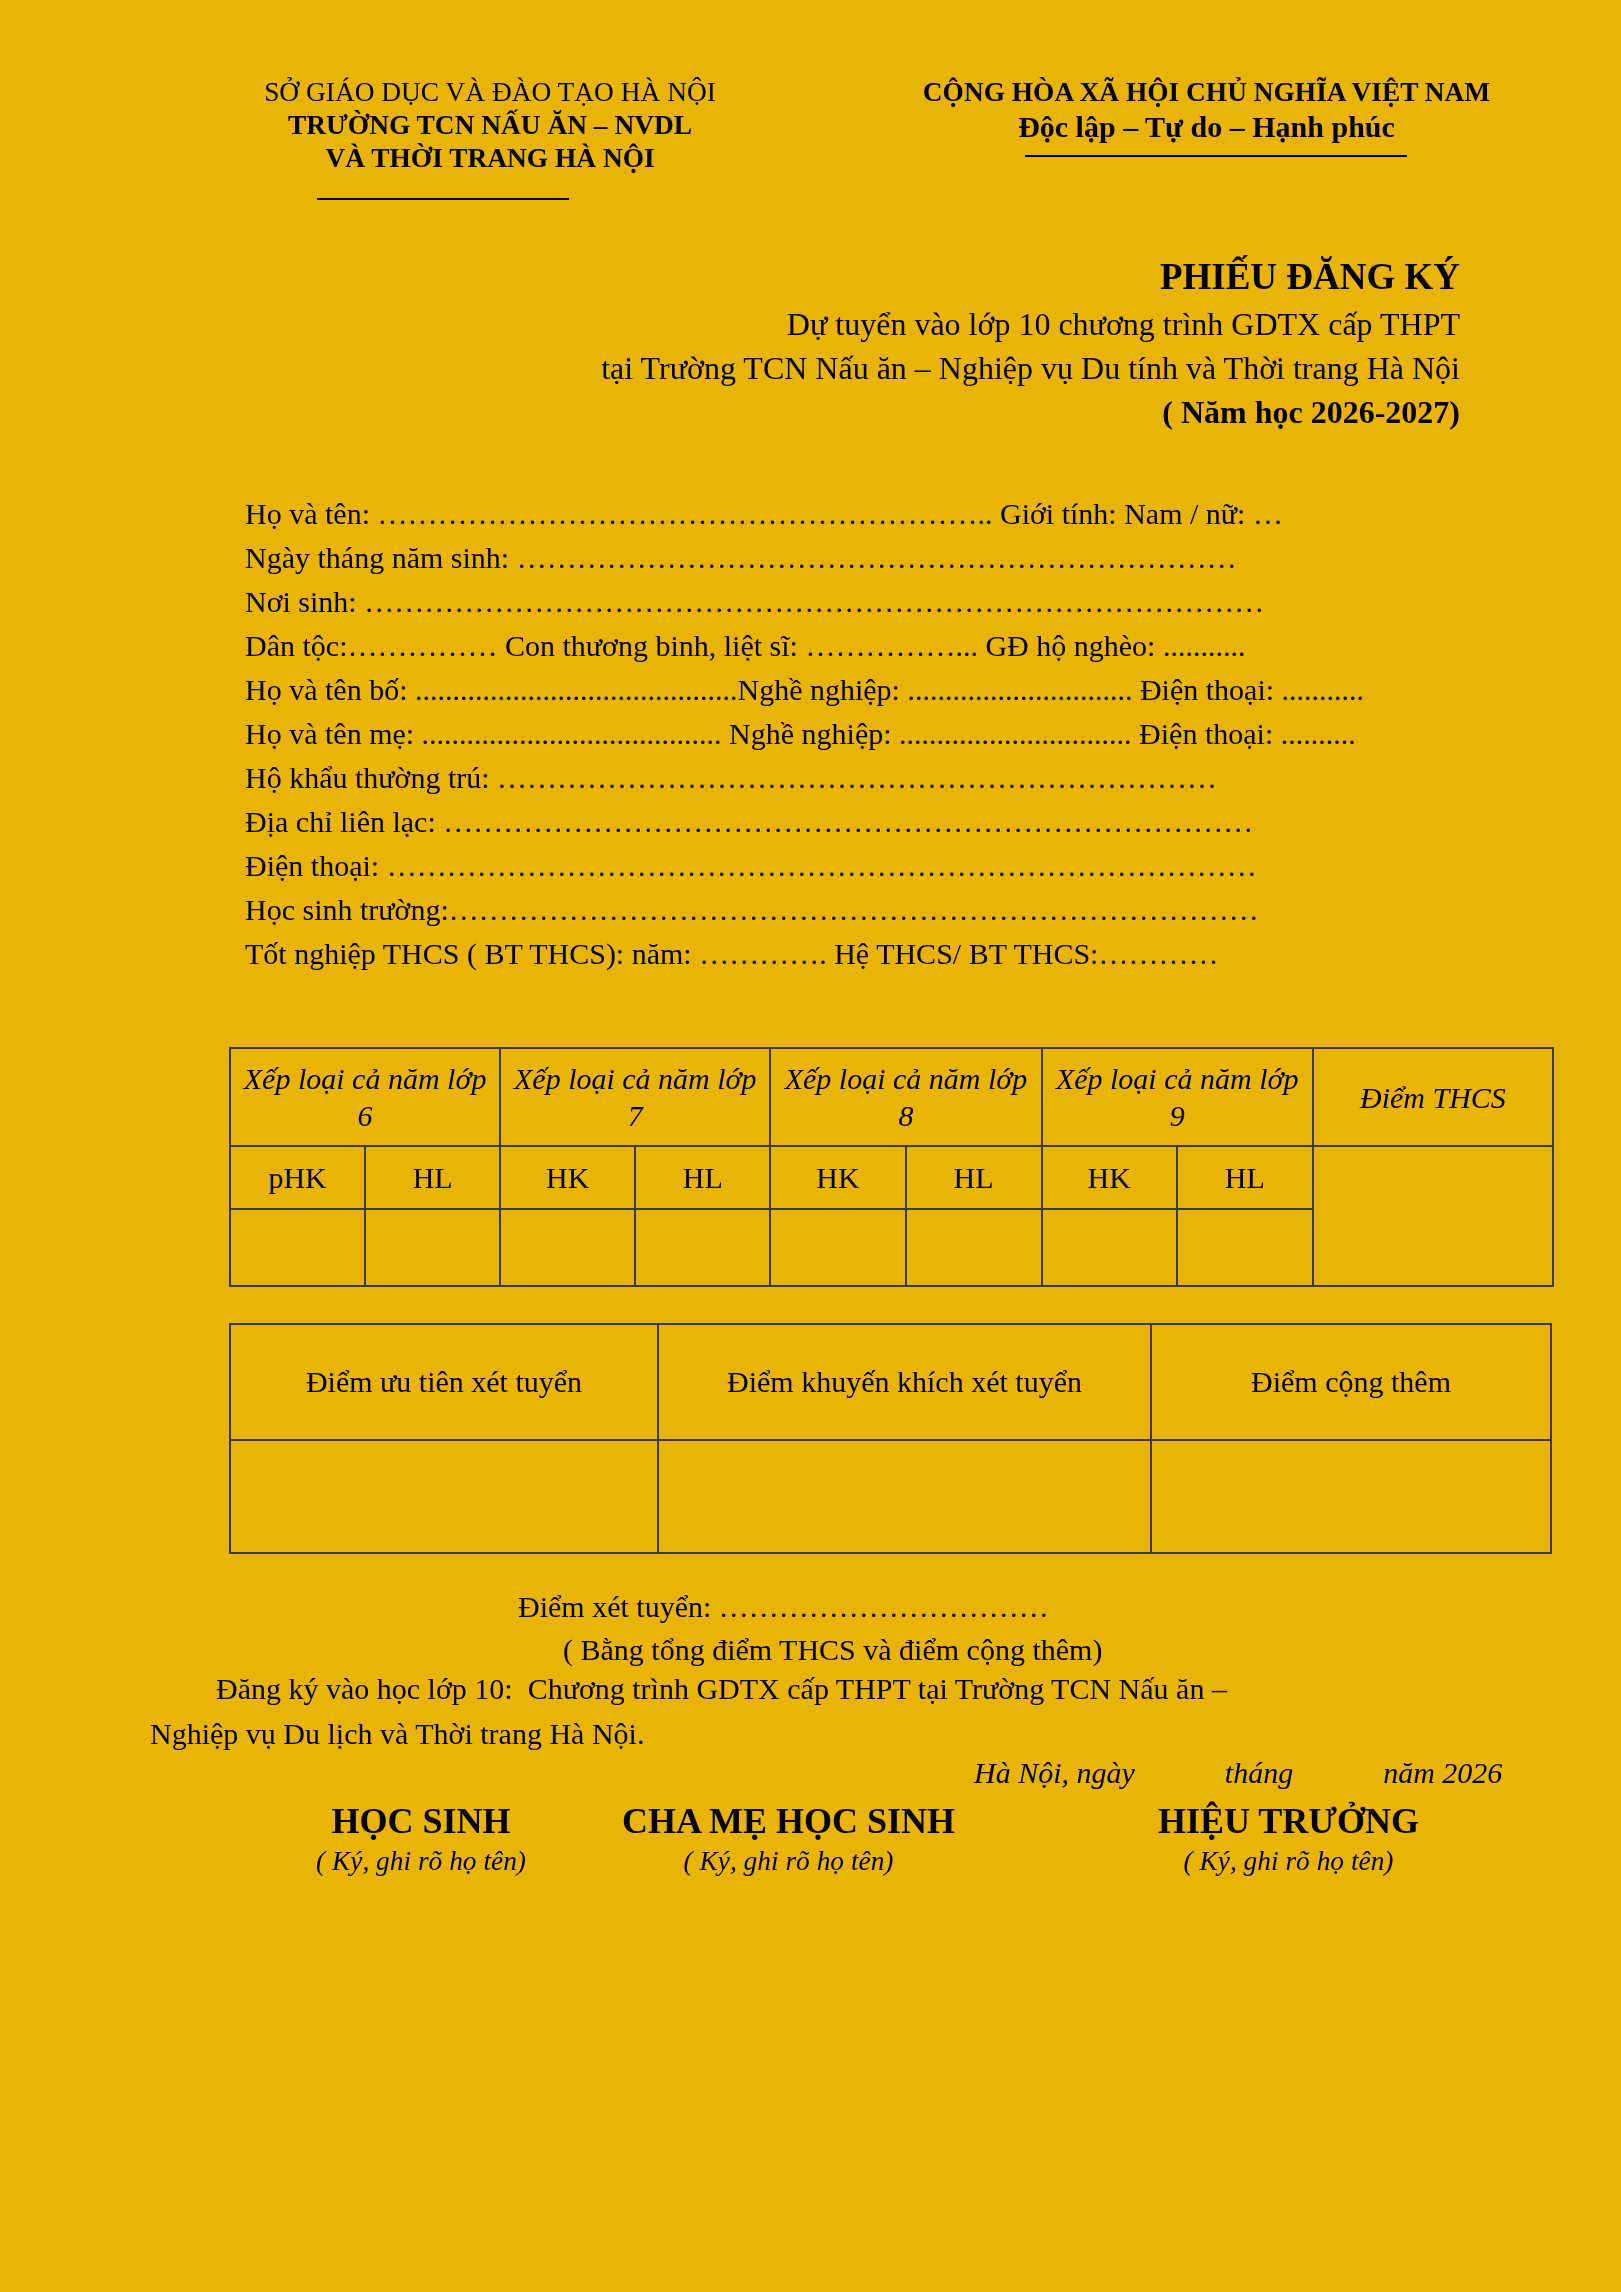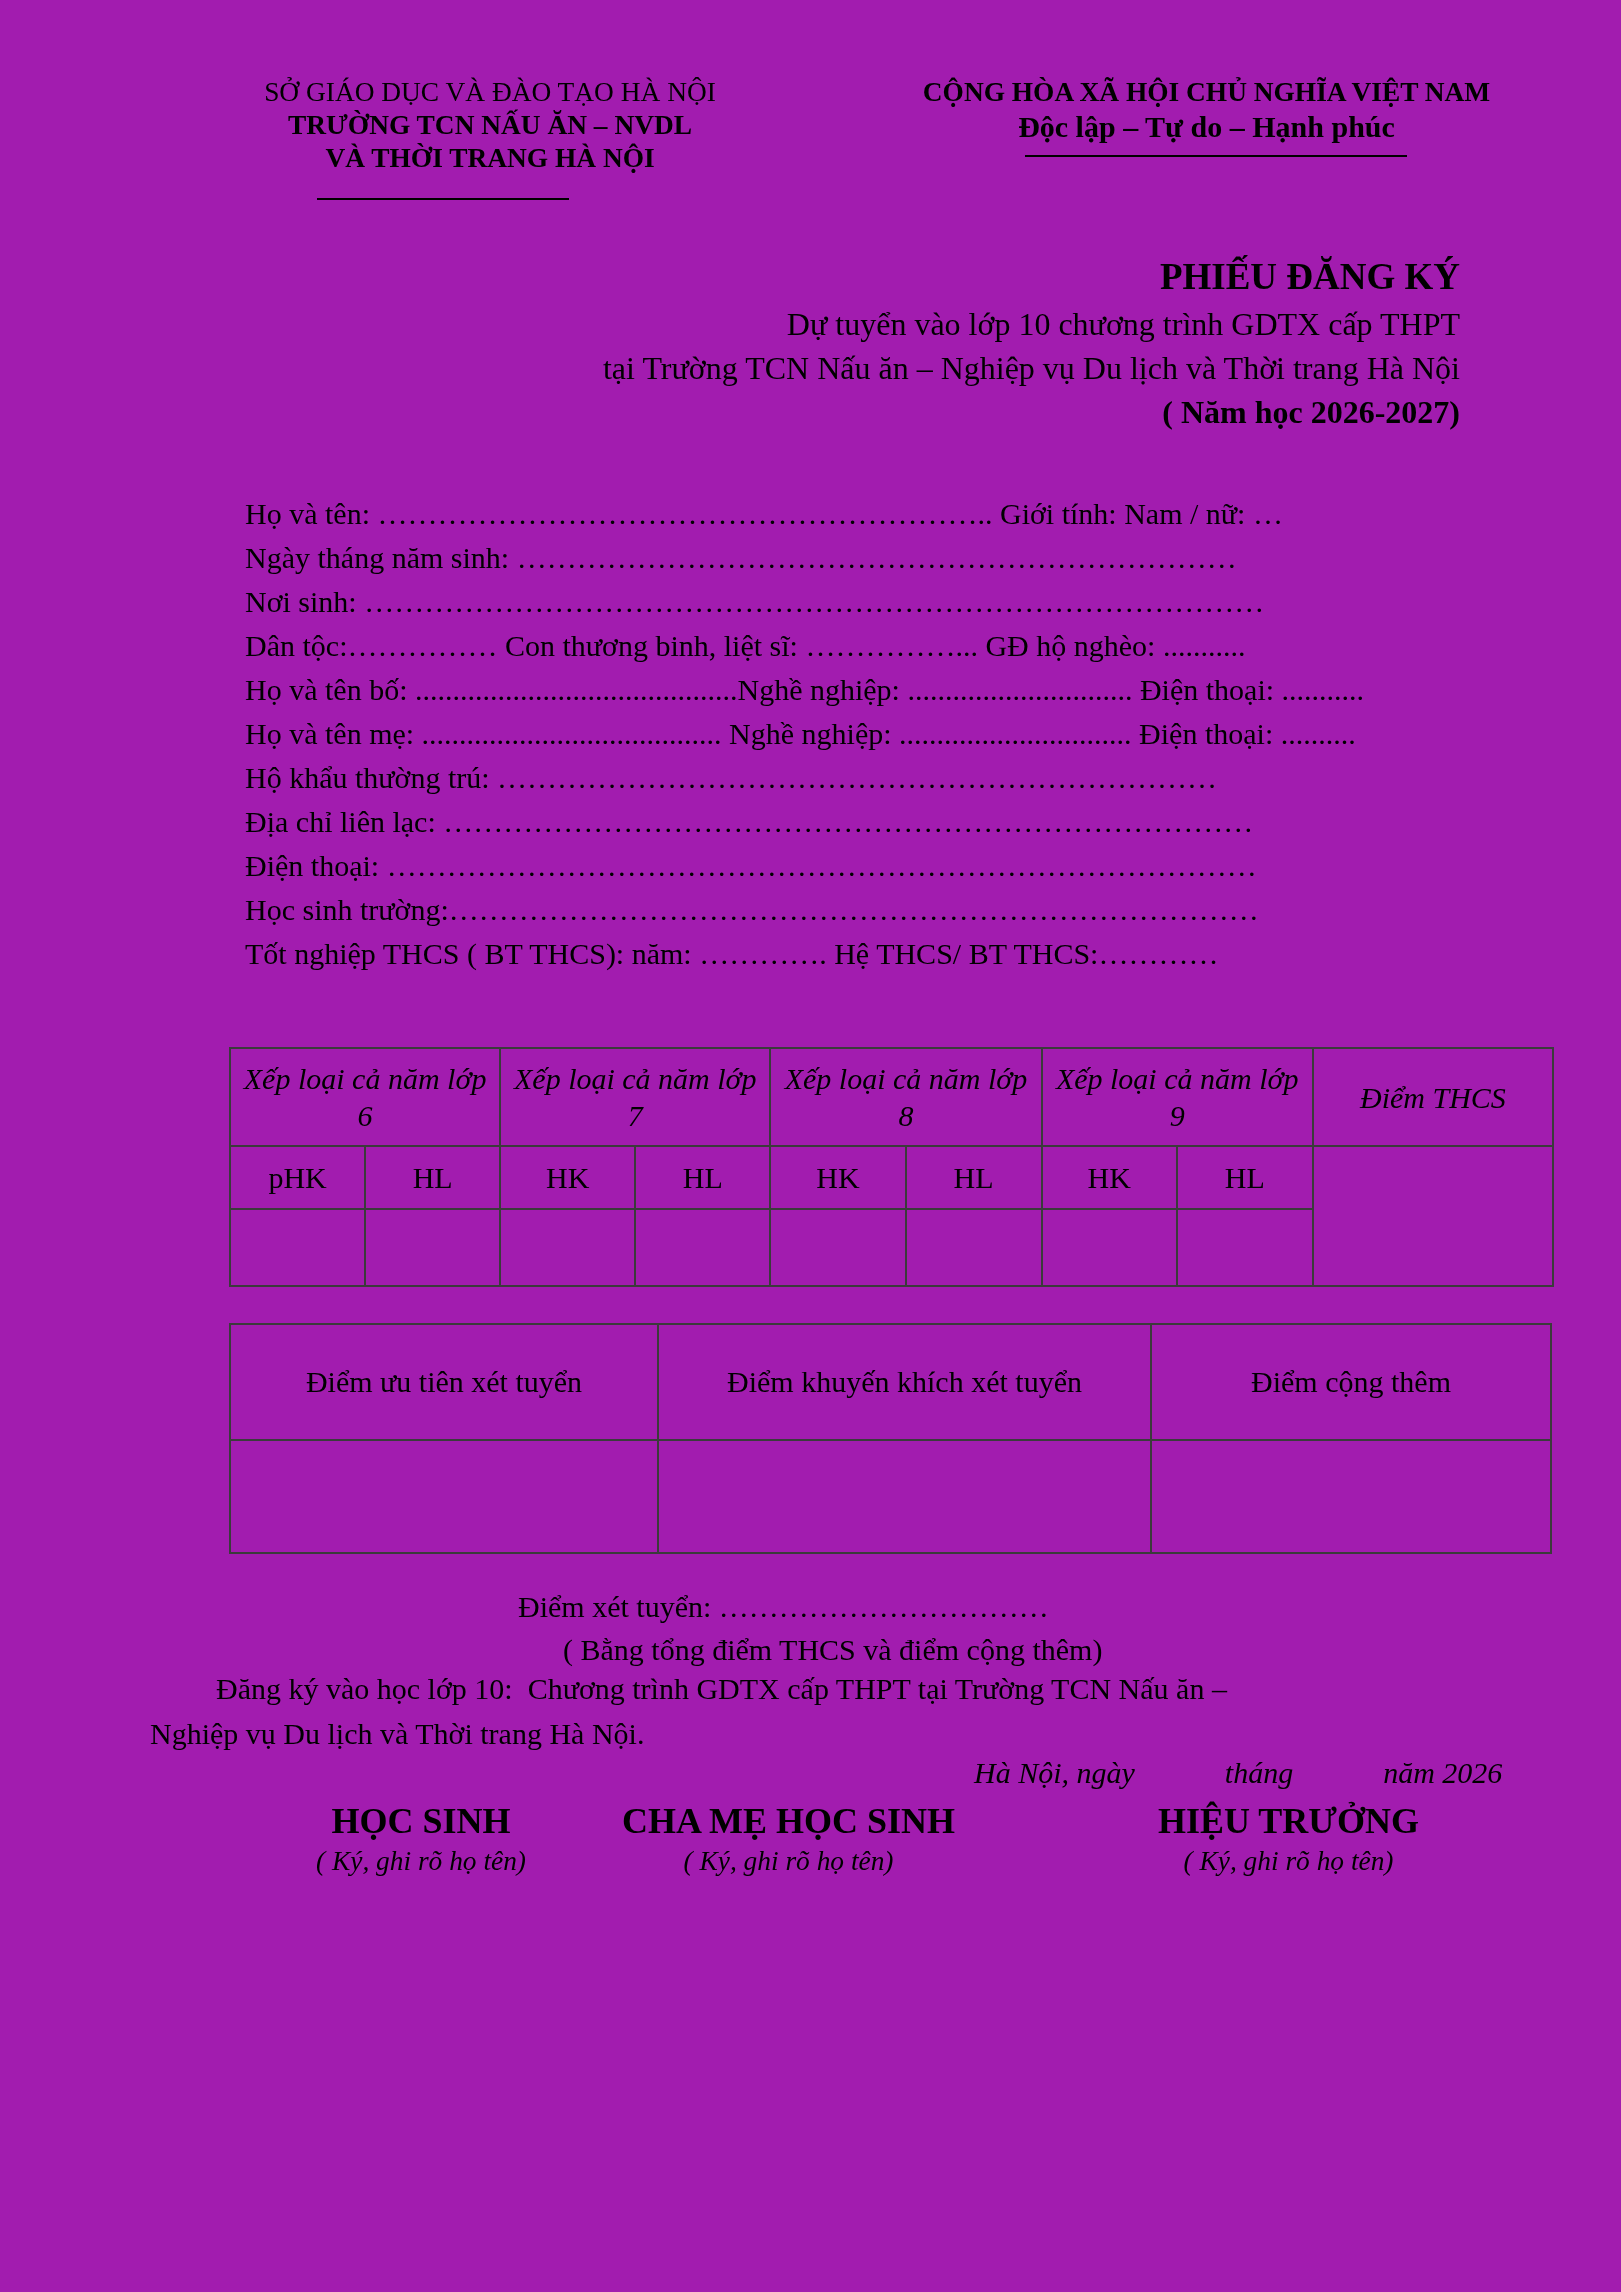--- a/index.html
+++ b/index.html
@@ -1,20 +1,20 @@
 <!DOCTYPE html>
 <html><head>
 <meta charset="utf-8">
 <style>
   html,body{margin:0;padding:0;background:#e8e8e8;}
   .page{
     position:relative;
     width:1621px;height:2293px;
     margin:0 auto;
-    background:#a21caf;
+    background:#eab308;
     font-family:"Liberation Serif", serif;
     color:#000;
     overflow:hidden;
   }
   .abs{position:absolute;}
 
   
   .org-block{left:235px;top:76px;width:510px;text-align:center;font-size:27.4px;line-height:33px;white-space:nowrap;}
   .org-dept{font-weight:normal;}
   .org-school{font-weight:bold;}
@@ -75,21 +75,21 @@
 
   <div class="abs nat-block">
     <div class="nat-line1">CỘNG HÒA XÃ HỘI CHỦ NGHĨA VIỆT NAM</div>
     <div class="nat-line2">Độc lập – Tự do – Hạnh phúc</div>
   </div>
   <div class="abs nat-underline"></div>
 
   <div class="abs title-block">
     <div class="doc-title">PHIẾU ĐĂNG KÝ</div>
     <div class="doc-sub">Dự tuyển vào lớp 10 chương trình GDTX cấp THPT</div>
-    <div class="doc-sub">tại Trường TCN Nấu ăn – Nghiệp vụ Du lịch và Thời trang Hà Nội</div>
+    <div class="doc-sub">tại Trường TCN Nấu ăn – Nghiệp vụ Du tính và Thời trang Hà Nội</div>
     <div class="doc-year">( Năm học 2026-2027)</div>
   </div>
 
   <div class="abs form-block">
     <div class="form-line">Họ và tên: …………………………………………………….. Giới tính: Nam / nữ: …</div>
     <div class="form-line">Ngày tháng năm sinh: ………………………………………………………………</div>
     <div class="form-line">Nơi sinh: ………………………………………………………………………………</div>
     <div class="form-line">Dân tộc:…………… Con thương binh, liệt sĩ: ……………... GĐ hộ nghèo: ...........</div>
     <div class="form-line">Họ và tên bố: ...........................................Nghề nghiệp: .............................. Điện thoại: ...........</div>
     <div class="form-line">Họ và tên mẹ: ........................................ Nghề nghiệp: ............................... Điện thoại: ..........</div>

